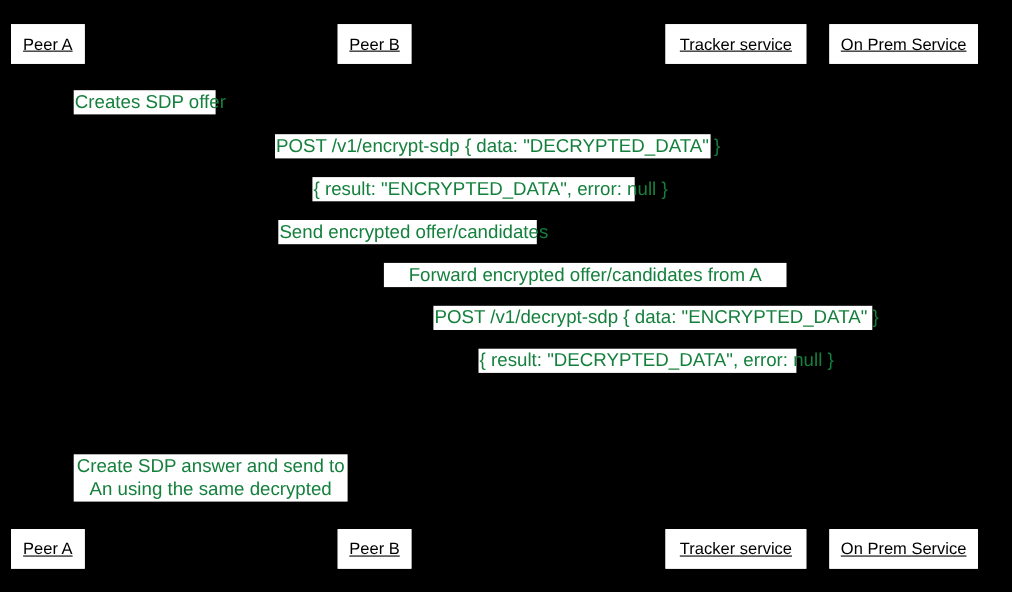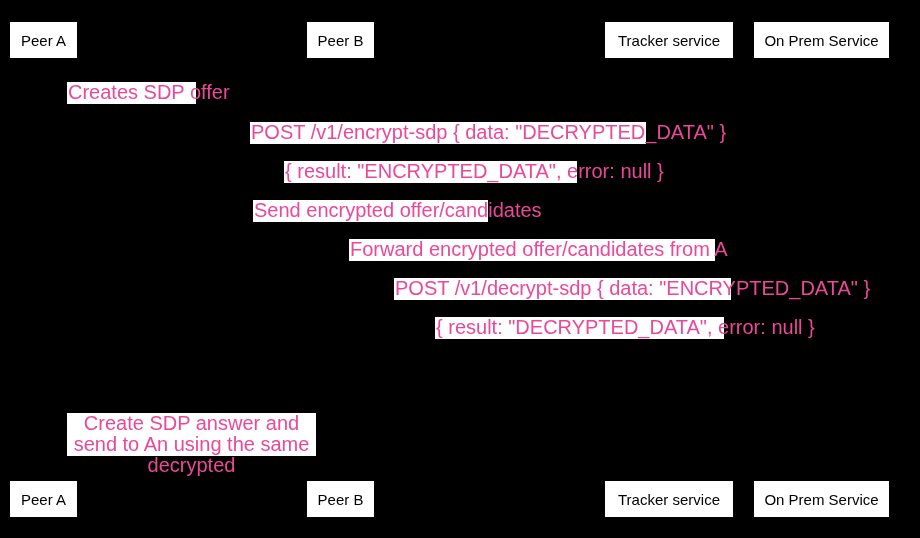--- a/index.html
+++ b/index.html
@@ -23,20 +23,21 @@
     background: #ffffff;
     border: 1px solid #ffffff;
     box-sizing: border-box;
     display: flex;
     align-items: center;
     justify-content: center;
     color: #000000;
     font-size: 15px;
     line-height: 1;
     white-space: nowrap;
+    text-decoration: underline;
   }
   
   .lifeline {
     position: absolute;
     width: 0;
     border-left: 2px dashed #000000;
     top: 57px;
     bottom: 57px;
   }
   
@@ -54,22 +55,22 @@
     height: 0;
     border-top: 5px solid transparent;
     border-bottom: 5px solid transparent;
   }
   .arrow-head.right { border-left: 8px solid #000000; }
   .arrow-head.left  { border-right: 8px solid #000000; }
   
   .msg-label {
     position: absolute;
     background: #ffffff;
-    color: #ec4899;
-    font-size: 20px;
+    color: #15803d;
+    font-size: 17px;
     line-height: 21px;
     white-space: nowrap;
     padding: 0 1px;
     box-sizing: border-box;
     text-align: center;
   }
   .msg-label.wrap {
     white-space: normal;
     text-align: center;
   }
@@ -155,21 +156,21 @@
   </div>
 
   <div class="msg-label" style="left:238px; top:200px; width:235px; height:22px;margin-left:15px;">
     <span>Send encrypted offer/candidates</span>
   </div>
 
   <div class="msg-label" style="left:349px; top:239px; width:366px; height:22px;">
     <span>Forward encrypted offer/candidates from A</span>
   </div>
 
-  <div class="msg-label" style="left:394px; top:278px; width:337px; height:22px;">
+  <div class="msg-label" style="left:394px; top:278px; width:399px; height:22px;">
     <span>POST /v1/decrypt-sdp { data: "ENCRYPTED_DATA" }</span>
   </div>
 
   <div class="msg-label" style="left:435px; top:317px; width:289px; height:22px;">
     <span>{ result: "DECRYPTED_DATA", error: null }</span>
   </div>
 
 
   <div class="msg-label wrap" style="left:67px; top:413px; width:249px; height:43px; padding:0 2px;">
     <span>Create SDP answer and send to An using the same decrypted</span>

